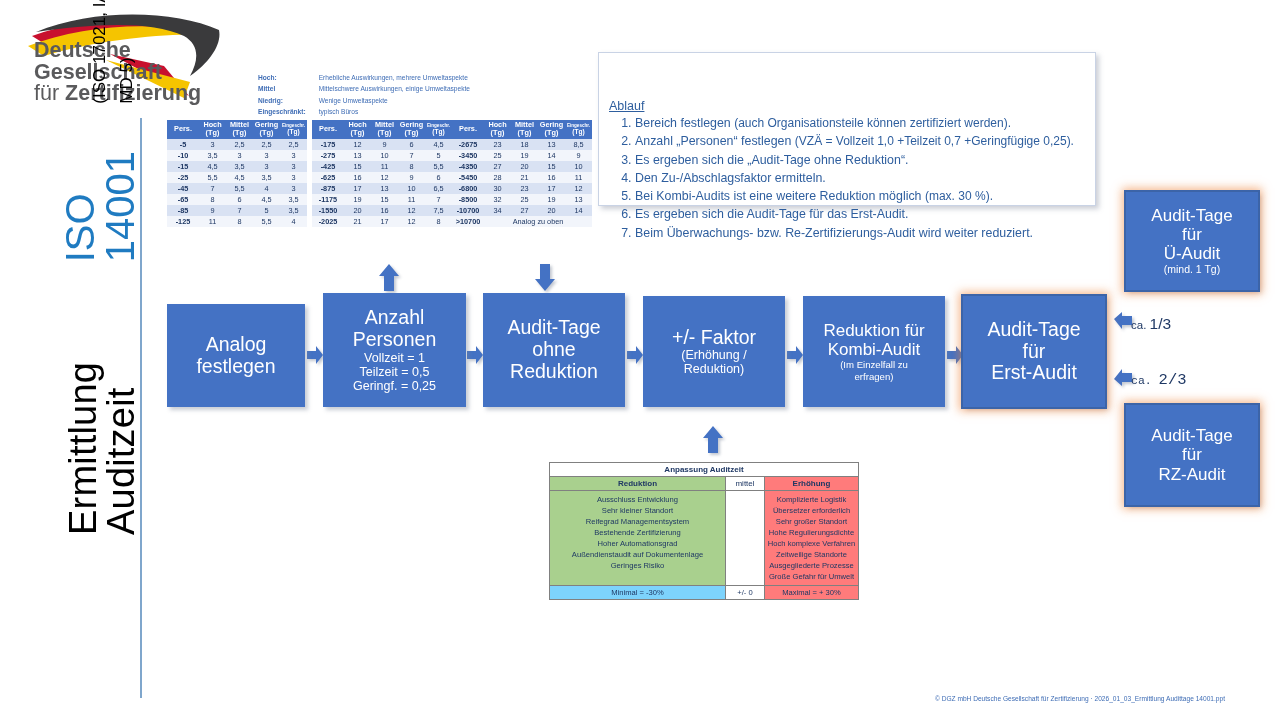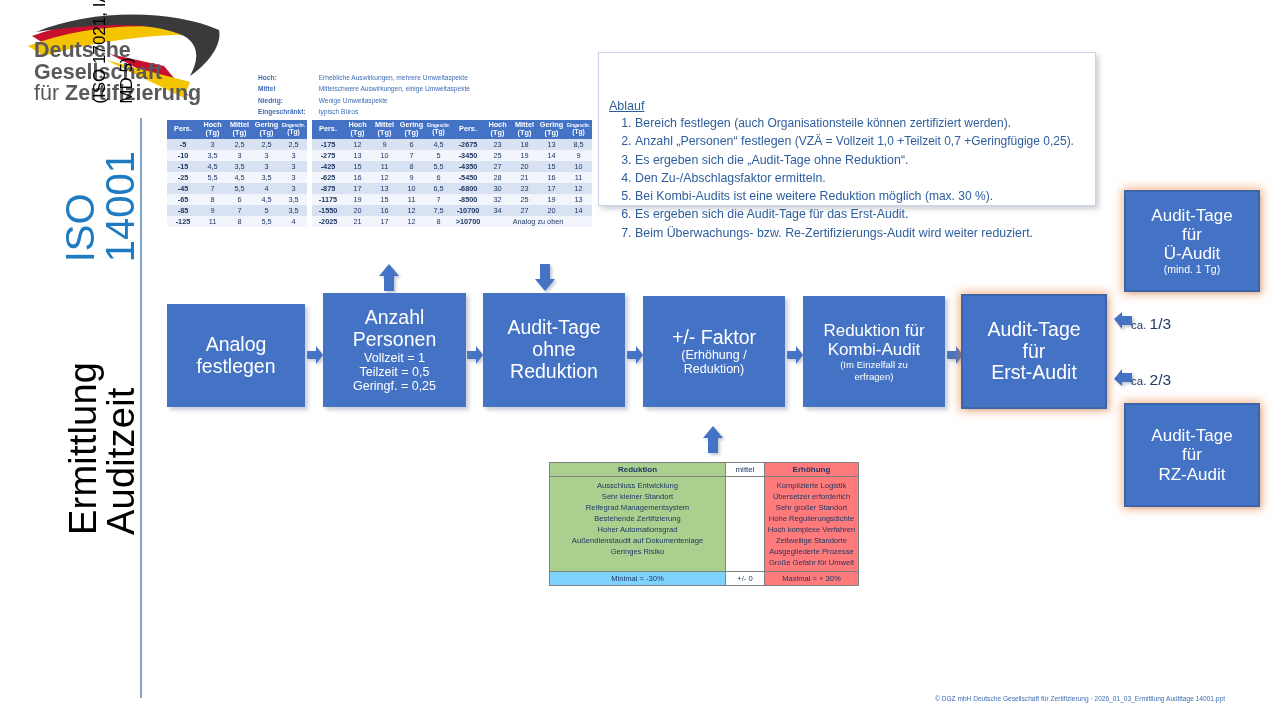--- a/index.html
+++ b/index.html
@@ -95,21 +95,21 @@
   #b8{left:1126px;top:405px;width:132px;height:100px;}
 
   
   .arr{fill:#4472C4;}
   .arrsh{filter:drop-shadow(2px 2px 1.5px rgba(120,130,150,.45));}
 
   
   .frac{font-size:15.5px;color:#1F3864;}
   .frac .ca{font-size:11.5px;}
   #f1{left:1131px;top:315px;}
-  #f2{left:1131px;top:371px;}
+  #f2{left:1131px;top:371px;font-family:Liberation Mono, monospace;}
 
   
   #anp{
     left:549px;top:462px;width:310px;
     border-collapse:collapse;font-size:7.6px;color:#1F3864;
     border:1px solid #808080;
   }
   #anp td,#anp th{border:1px solid #808080;text-align:center;}
   #anp .title{font-weight:bold;font-size:8px;padding:2px 0;background:#fff;}
   #anp .hgreen{background:#A9D08E;font-weight:bold;padding:2px 0;font-size:8px;}
@@ -474,20 +474,23 @@
 
 <div class="abs frac" id="f1">
   <span class="ca">ca. </span><span>1/3</span>
 </div>
 <div class="abs frac" id="f2">
   <span class="ca">ca. </span><span>2/3</span>
 </div>
 
 <table class="abs" id="anp">
   <tbody>
+    <tr>
+      <td class="title" colspan="3">Anpassung Auditzeit</td>
+    </tr>
     <tr>
       <td class="hgreen" style="width:175px;">Reduktion</td>
       <td class="hwhite" style="width:38px;">mittel</td>
       <td class="hred">Erhöhung</td>
     </tr>
     <tr>
       <td class="cgreen" id="anp-red-list">
           <div>Ausschluss Entwicklung</div>
           <div>Sehr kleiner Standort</div>
           <div>Reifegrad Managementsystem</div>

